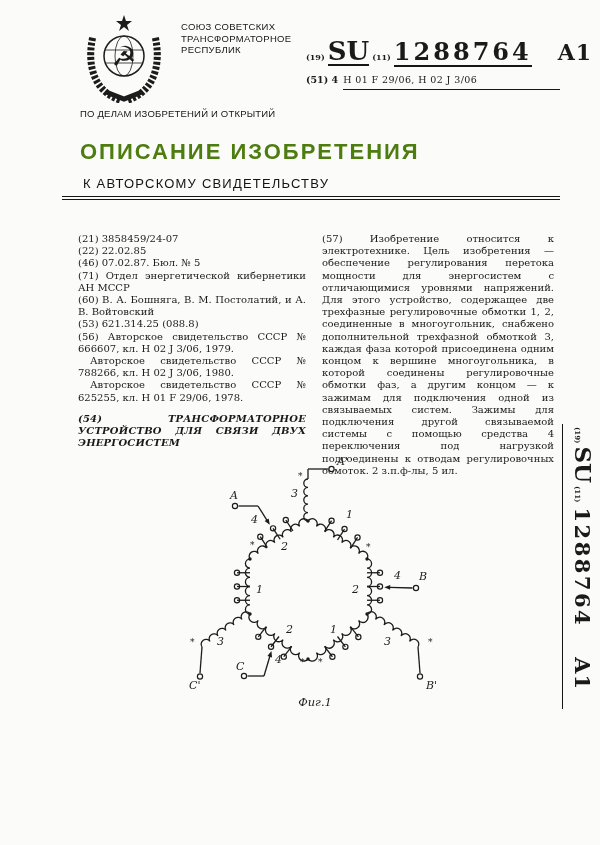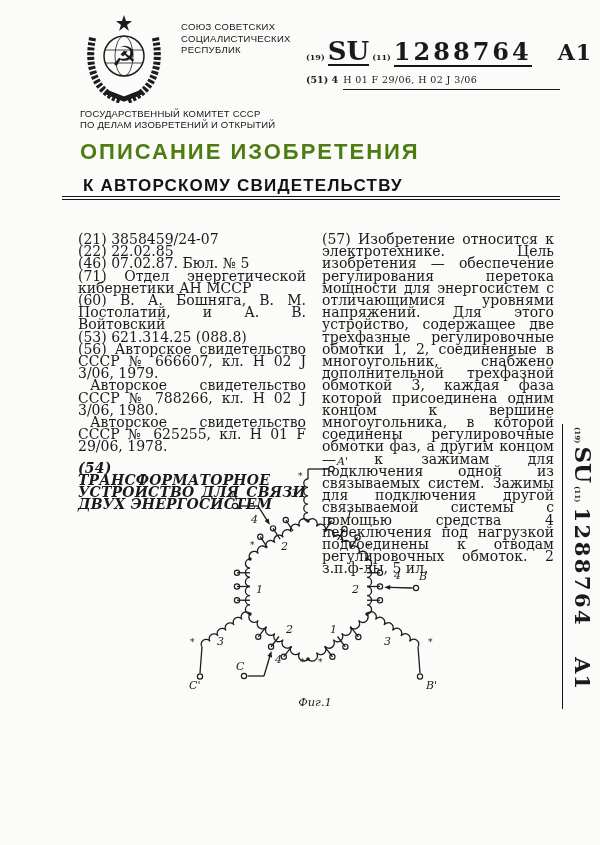--- a/index.html
+++ b/index.html
@@ -19,25 +19,25 @@
   .su-big{font-size:26px; font-weight:bold; border-bottom:2.5px solid #161616; line-height:26px;}
   .num-big{font-size:24px; font-weight:bold; letter-spacing:3px; border-bottom:2.5px solid #161616;
            line-height:26px; flex-grow:1; white-space:nowrap;}
   .kind-big{font-size:22px; letter-spacing:1px; font-weight:bold; margin-left:26px;}
   .ipcrow{left:306px; top:74px; width:254px; display:flex; align-items:baseline; font-size:9.5px;}
   .ipc-label{font-weight:bold; margin-right:5px; white-space:nowrap;}
   .ipc-val{border-bottom:1.5px solid #161616; flex-grow:1; padding-bottom:4px; letter-spacing:.4px;}
   
   .main-title{left:80px; top:139px; font-family:"Liberation Sans",sans-serif; font-weight:bold;
               font-size:22px; letter-spacing:2px; color:#4d7c0f;}
-  .sub-title{left:83px; top:176px; font-family:"Liberation Sans",sans-serif; font-weight:bold;
-             font-size:17px; letter-spacing:1.2px; color:#131313;}
+  .sub-title{left:83px; top:176px; font-family:"Liberation Sans",sans-serif; font-weight:normal;
+             font-size:13px; letter-spacing:1.2px; color:#131313;}
   .rule{left:62px; top:196px; width:498px; height:0; border-top:4px double #161616;}
   
-  .col{font-size:14px; line-height:12.2px; text-align:justify;}
+  .col{font-size:10px; line-height:12.2px; text-align:justify;}
   .col-left{left:78px; top:233px; width:228px;}
   .col-right{left:322px; top:233px; width:232px;}
   .col p{margin:0;}
   .indent{text-indent:12px;}
   .gap-top{margin-top:9px !important;}
   .bold{font-weight:bold; letter-spacing:.2px;font-style:italic;}
   
   .sidebar{
     left:597px; top:424px; width:285px; height:34px;
     transform:rotate(90deg); transform-origin:0 0;
@@ -68,39 +68,38 @@
     <circle cx="46" cy="43" r="20" fill="#fbfbf9" stroke="#1c1c1c" stroke-width="1.5"></circle>
     <ellipse cx="46" cy="43" rx="9" ry="20" fill="none" stroke="#1c1c1c" stroke-width="0.8"></ellipse>
     <line x1="27" y1="37" x2="65" y2="37" stroke="#1c1c1c" stroke-width="0.8"></line>
     <line x1="27" y1="50" x2="65" y2="50" stroke="#1c1c1c" stroke-width="0.8"></line>
     <text x="46" y="53" text-anchor="middle" font-size="28" font-family="DejaVu Sans, sans-serif" fill="#1c1c1c">☭</text>
     <path d="M28,79 L46,86 L64,79" fill="none" stroke="#1c1c1c" stroke-width="5"></path>
   </svg>
 
   <div class="abs union">
     <div>СОЮЗ СОВЕТСКИХ</div>
-    <div>СОЦИАЛИСТИЧЕСКИХ</div>
+    <div>ТРАНСФОРМАТОРНОЕ</div>
     <div>РЕСПУБЛИК</div>
   </div>
 
   <div class="abs pubrow">
     <span class="tiny">(19)</span>
     <span class="su-big">SU</span>
     <span class="tiny">(11)</span>
     <span class="num-big">1288764</span>
     <span class="kind-big">A1</span>
   </div>
 
   <div class="abs ipcrow">
     <span class="ipc-label">(51) 4</span>
     <span class="ipc-val">H 01 F 29/06, H 02 J 3/06</span>
   </div>
 
   <div class="abs committee">
-    <div>ГОСУДАРСТВЕННЫЙ КОМИТЕТ СССР</div>
     <div>ПО ДЕЛАМ ИЗОБРЕТЕНИЙ И ОТКРЫТИЙ</div>
   </div>
 
   <div class="abs main-title">ОПИСАНИЕ ИЗОБРЕТЕНИЯ</div>
   <div class="abs sub-title">К АВТОРСКОМУ СВИДЕТЕЛЬСТВУ</div>
   <div class="abs rule"></div>
 
   <div class="abs col col-left">
     <p>(21) 3858459/24-07</p>
     <p>(22) 22.02.85</p>

